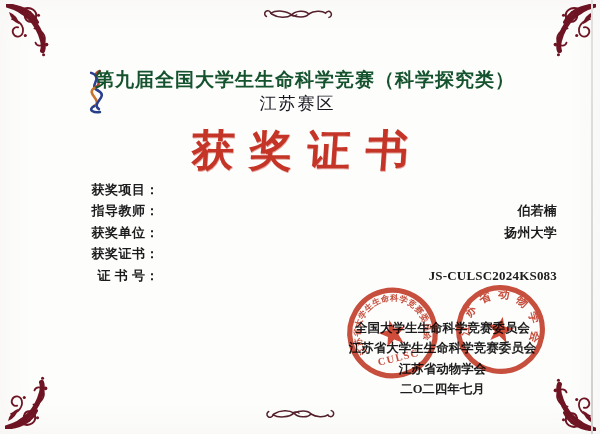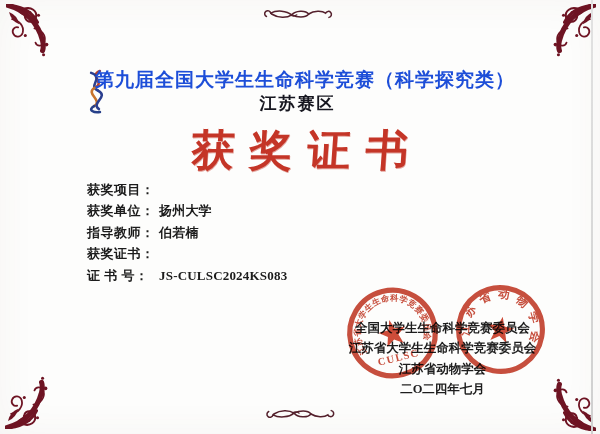--- a/index.html
+++ b/index.html
@@ -15,34 +15,34 @@
   .corner.tl{left:6px;top:4px;}
   .corner.tr{right:4px;top:4px;transform:scaleX(-1);}
   .corner.bl{left:5px;bottom:5px;transform:scaleY(-1);}
   .corner.br{right:4px;bottom:3px;transform:scale(-1,-1);}
   .scroll{position:absolute;width:76px;height:16px;left:50%;transform:translateX(-53%);}
   .scroll.top{top:6px;}
   .scroll.bottom{bottom:12px;transform:translateX(-50%) scaleY(-1);}
   .dna-logo{position:absolute;left:84px;top:69px;width:24px;height:45px;}
   .title1{
     position:absolute;left:40px;right:30px;top:67px;text-align:center;
-    font-size:19px;font-weight:bold;color:#1d4ed8;letter-spacing:1px;
+    font-size:19px;font-weight:bold;color:#14532d;letter-spacing:1px;
   }
   .title2{
     position:absolute;left:40px;right:45px;top:92px;text-align:center;
-    font-size:17px;font-weight:bold;color:#16161f;letter-spacing:2px;
+    font-size:17px;font-weight:normal;color:#16161f;letter-spacing:2px;
   }
   .heading{
     position:absolute;left:0;right:0;top:122px;text-align:center;
     font-size:43px;font-weight:bold;color:#c43527;
     letter-spacing:15px;padding-left:15px;
     transform:skewX(-4deg);
     text-shadow:0.5px 0.5px 0 rgba(196,53,39,.45);
   }
-  .fields{position:absolute;left:87px;top:179px;width:470px;color:#1c1c1c;}
+  .fields{position:absolute;left:87px;top:179px;width:470px;color:#1c1c1c;text-align:right;}
   .field-row{display:flex;height:21.4px;line-height:21.4px;font-size:13px;font-weight:bold;}
   .field-row .lab{width:72px;flex:none;letter-spacing:0.5px;}
   .field-row .val{flex:1;white-space:nowrap;letter-spacing:0.2px;}
   .sig{position:absolute;left:332px;top:318px;width:221px;text-align:center;
        color:#1d1d1d;font-size:12.5px;font-weight:bold;line-height:20.4px;z-index:2;}
   .stamp{position:absolute;z-index:5;mix-blend-mode:multiply;opacity:.92;}
   .stamp.left{left:345px;top:285px;width:95px;height:96px;transform:rotate(-14deg);}
   .stamp.right{left:454px;top:283px;width:93px;height:93px;transform:rotate(10deg);}
   .stamp text{font-family:"Liberation Serif","DejaVu Serif",serif;}
 </style>
@@ -140,26 +140,26 @@
 
   <div class="title1">第九届全国大学生生命科学竞赛（科学探究类）</div>
   <div class="title2">江苏赛区</div>
   <div class="heading">获奖证书</div>
 
   <div class="fields">
     <div class="field-row">
       <span class="lab">获奖项目：</span>
     </div>
     <div class="field-row">
+      <span class="lab">指导教师：</span>
+      <span class="val">伯若楠</span>
+    </div>
+    <div class="field-row">
       <span class="lab">获奖单位：</span>
       <span class="val">扬州大学</span>
-    </div>
-    <div class="field-row">
-      <span class="lab">指导教师：</span>
-      <span class="val">伯若楠</span>
     </div>
     <div class="field-row">
       <span class="lab">获奖证书：</span>
     </div>
     <div class="field-row">
       <span class="lab">证 书 号：</span>
       <span class="val">JS-CULSC2024KS083</span>
     </div>
   </div>
 

